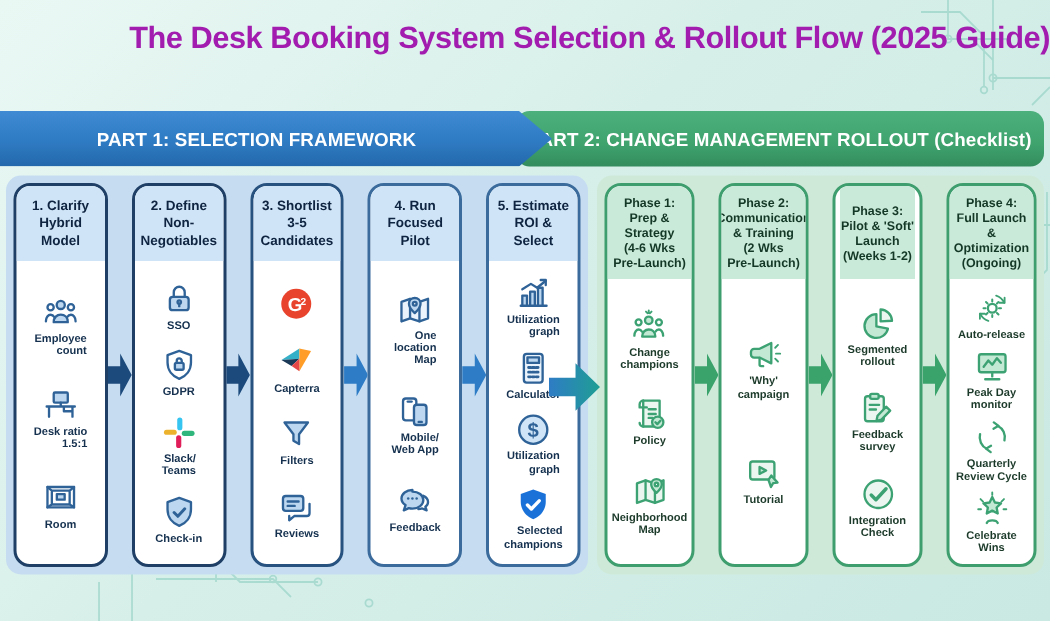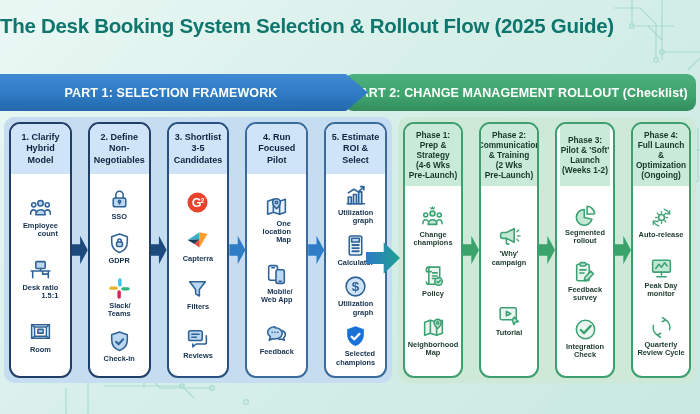--- a/index.html
+++ b/index.html
@@ -3,22 +3,22 @@
 <meta charset="utf-8">
 <style>
   html,body{margin:0;padding:0;}
   body{
     width:700px;height:414px;overflow:hidden;position:relative;
     font-family:"Liberation Sans",sans-serif;
     background:linear-gradient(135deg,#eaf8f4 0%,#d7efe9 45%,#c9e9e2 100%);
   }
   .bg-circuit{position:absolute;left:0;top:0;z-index:0;}
   .title{
-    position:absolute;left:0;top:14px;width:100%;text-align:left;
-    font-size:20.5px;font-weight:bold;color:#0f766e;letter-spacing:-.3px;z-index:2;margin:0;
+    position:absolute;left:0;top:14px;width:100%;text-align:right;
+    font-size:20.5px;font-weight:bold;color:#a21caf;letter-spacing:-.3px;z-index:2;margin:0;
   }
   
   .banner{position:absolute;top:74px;height:37px;display:flex;align-items:center;justify-content:center;
     color:#fff;font-weight:bold;font-size:12.5px;z-index:2;letter-spacing:.1px;text-align:center;}
   .banner-part1{
     left:0;width:368px;padding-right:26px;box-sizing:border-box;z-index:3;
     background:linear-gradient(180deg,#3f8ad2 0%,var(--p1) 55%,#2368ab 100%);
     clip-path:polygon(0 0,calc(100% - 22px) 0,100% 50%,calc(100% - 22px) 100%,0 100%);
   }
   .banner-part2{
@@ -422,15 +422,24 @@
         <div class="card-item">
           <span class="icon"><svg viewBox="0 0 24 24" width="25" height="25" fill="none" stroke="currentColor" stroke-width="1.5" stroke-linecap="round" stroke-linejoin="round">
               <path d="M15.5 4.6a8.3 8.3 0 0 1 4.3 9.4"></path>
               <path d="M8.5 19.4a8.3 8.3 0 0 1-4.3-9.4"></path>
               <path d="M13 2.5l3 2.2-3.2 1.8"></path>
               <path d="M11 21.5l-3-2.2 3.2-1.8"></path>
             </svg></span>
           <span class="item-label">Quarterly
 Review Cycle</span>
         </div>
+        <div class="card-item">
+          <span class="icon"><svg viewBox="0 0 24 24" width="25" height="25" fill="none" stroke="currentColor" stroke-width="1.5" stroke-linecap="round" stroke-linejoin="round">
+              <path d="M12 4.2l1.7 3.5 3.9.5-2.8 2.7.7 3.8-3.5-1.8-3.5 1.8.7-3.8-2.8-2.7 3.9-.5z" fill="#c3e8d4"></path>
+              <path d="M4.5 5.5l1.6 1.6M19.5 5.5l-1.6 1.6M12 1.2v1.6M3 12h1.8M19.2 12H21" stroke-width="1.2"></path>
+              <path d="M8.5 20.8c.8-2.2 6.2-2.2 7 0"></path>
+            </svg></span>
+          <span class="item-label">Celebrate
+Wins</span>
+        </div>
       </div>
     </div>
   </div>
 
 </body></html>

